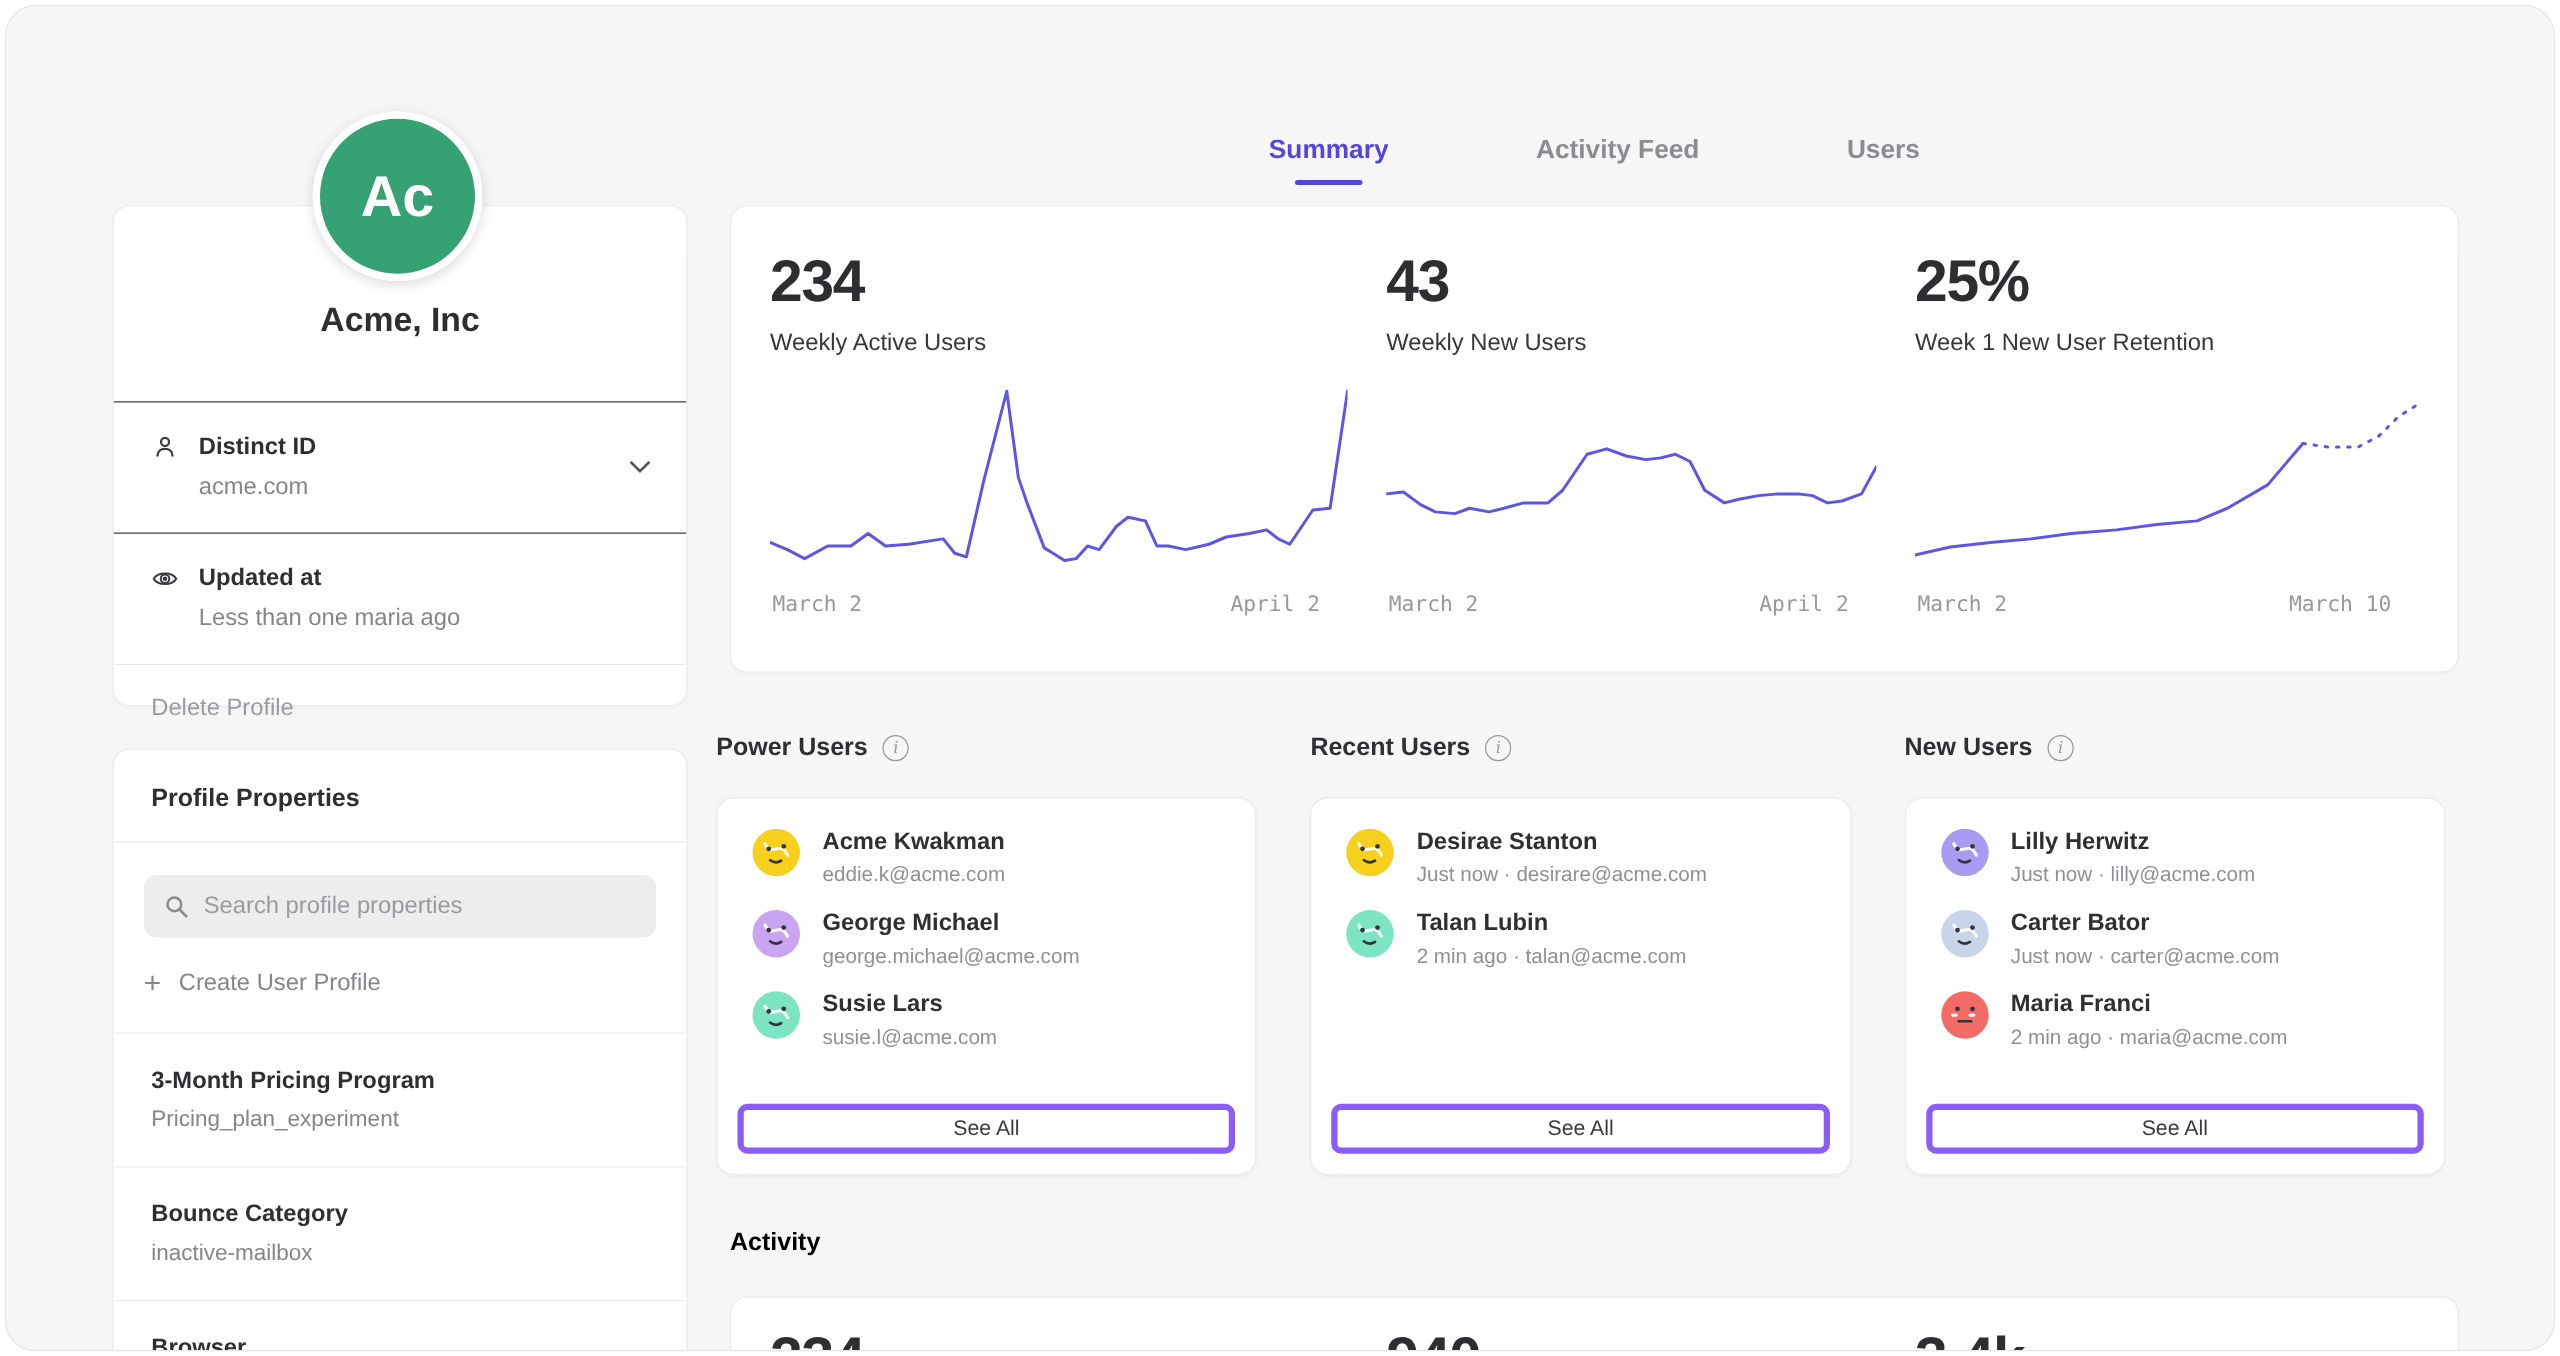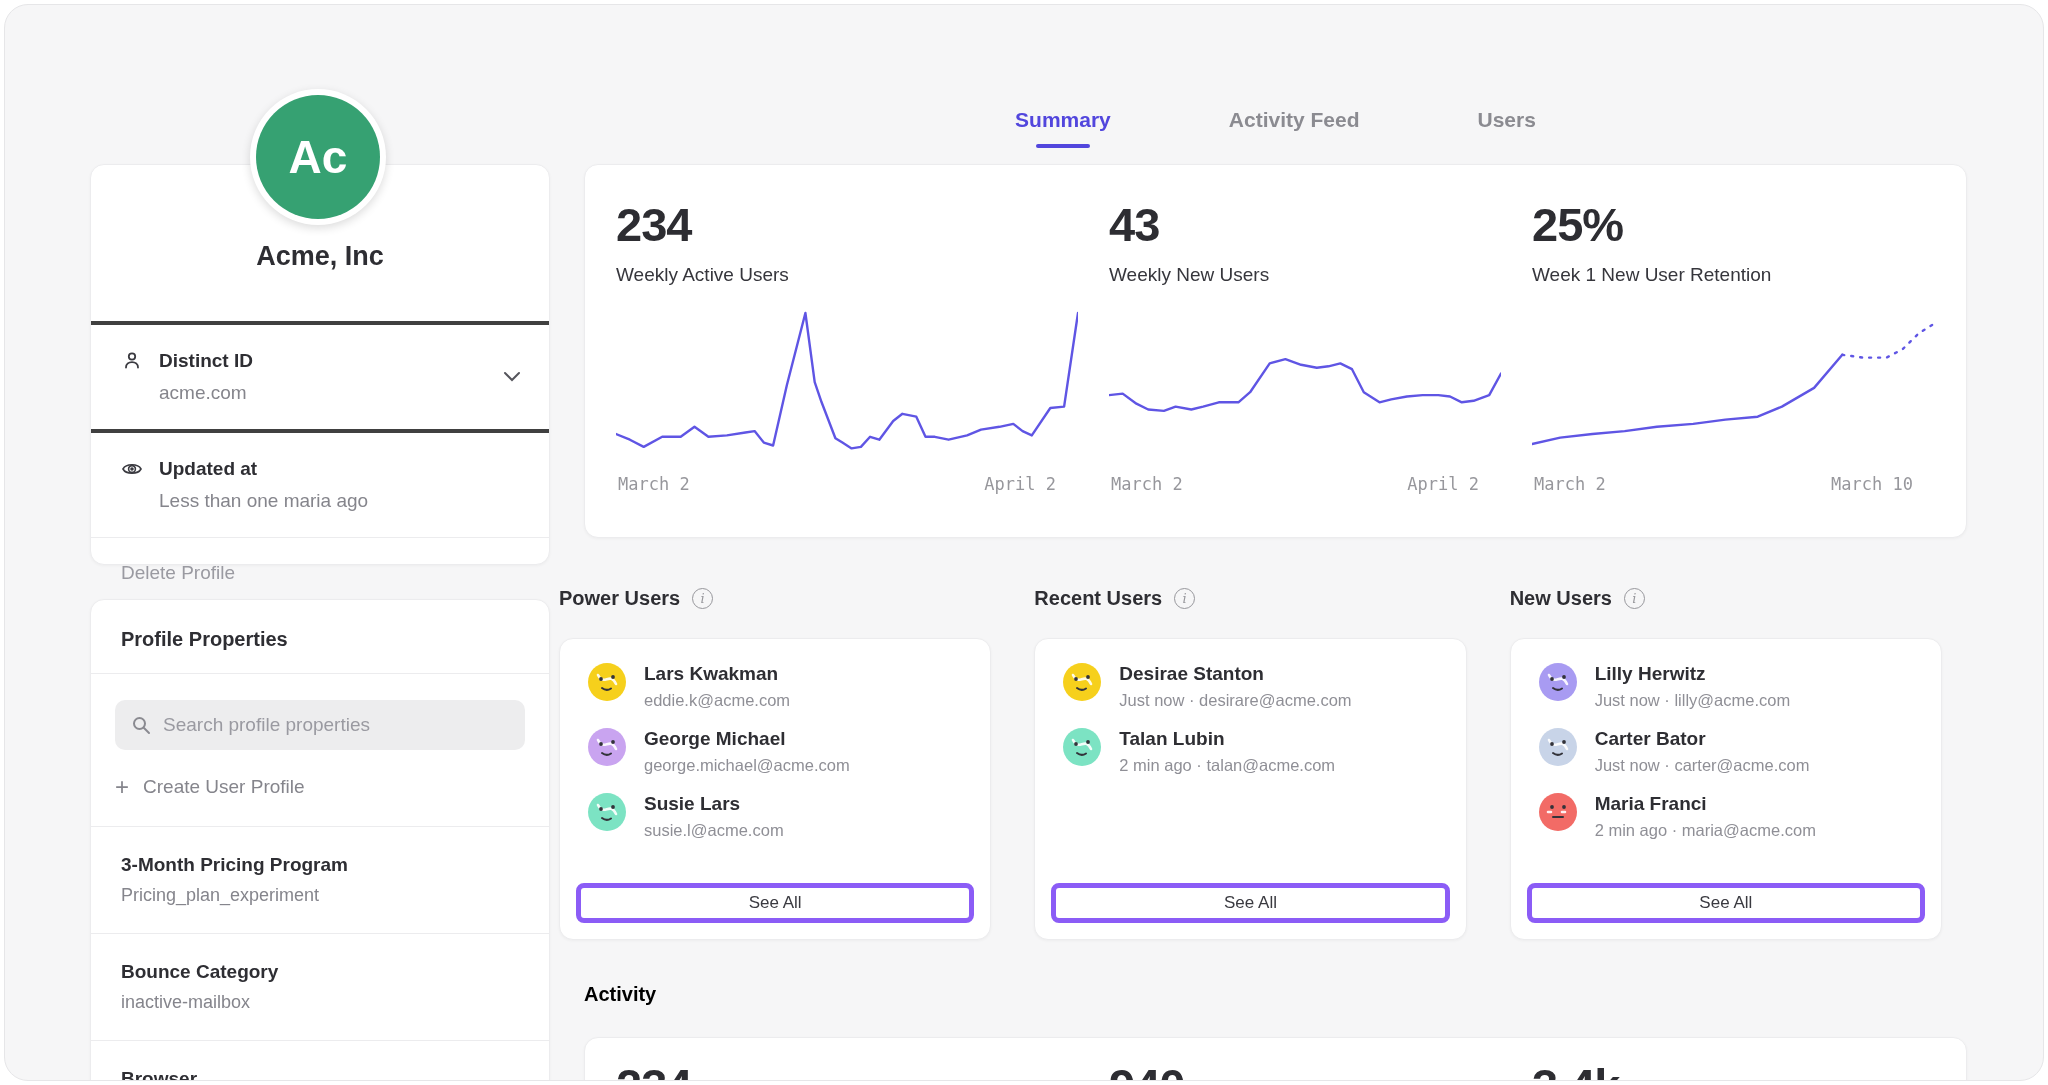--- a/index.html
+++ b/index.html
@@ -14,21 +14,21 @@
   .avatar-ring {
     position:absolute; left:245px; top:84px; width:136px; height:136px; border-radius:50%;
     background:#ffffff; box-shadow:0 3px 10px rgba(0,0,0,0.14); z-index:3;
     display:flex; align-items:center; justify-content:center;
   }
   .avatar-circle { width:124px; height:124px; border-radius:50%; display:flex; align-items:center; justify-content:center;
     color:#fff; font-size:46px; font-weight:bold; }
   .profile-card { position:absolute; left:85px; top:159px; width:460px; height:401px; z-index:2; }
   .company { text-align:center; margin-top:76px; font-size:27px; font-weight:bold; color:#2e2e33; }
   .pc-rows { position:absolute; left:0; right:0; top:156px; }
-  .pc-row { border-top:4px solid #404040; padding:25px 30px; position:relative; }
+  .pc-row { border-top:1px solid #404040; padding:25px 30px; position:relative; }
   .pc-label-line { display:flex; align-items:center; gap:16px; }
   .pc-icon { width:22px; height:22px; color:#3a3a40; flex:0 0 auto; }
   .pc-label { font-size:19px; font-weight:bold; color:#2e2e33; }
   .pc-value { margin:10px 0 0 38px; font-size:19px; color:#85858c; }
   .chevron { position:absolute; right:28px; top:50%; margin-top:-7px; width:18px; height:14px; color:#55555c; cursor:pointer; }
   .delete-row { border-top:1px solid #ececee; padding:24px 30px; font-size:19px; color:#9a9aa1; cursor:pointer; }
 
   .props-card { position:absolute; left:85px; top:594px; width:460px; height:620px; z-index:2; }
   .props-title { padding:28px 30px 22px; font-size:20px; font-weight:bold; color:#2e2e33; }
   .props-divider { border-top:1px solid #ececee; }
@@ -55,21 +55,21 @@
   .stats-card { position:absolute; left:579px; top:159px; width:1383px; height:374px;
     display:grid; grid-template-columns:462px 392px auto; gap:0 31px; padding:0 31px; }
   .stat { padding-top:32px; display:flex; flex-direction:column; }
   .stat-value { font-size:47px; font-weight:bold; color:#2d2d32; letter-spacing:-1px; }
   .stat-label { margin-top:12px; font-size:19px; color:#36363c; }
   .chart { margin-top:24px; height:150px; position:relative; }
   .ticks { margin-top:14px; display:flex; justify-content:space-between; padding:0 22px 0 2px;
     font-family:"DejaVu Sans Mono", monospace; font-size:17px; color:#97979c;gap:18px; }
 
   
-  .sections { position:absolute; left:554px; top:576px; width:1383px;
+  .sections { position:absolute; left:568px; top:576px; width:1383px;
     display:grid; grid-template-columns:repeat(3, 1fr); gap:0 43px; }
   .section-head { display:flex; align-items:center; gap:12px; height:34px; }
   .section-title { font-size:20px; font-weight:bold; color:#2e2e33; }
   .info-icon { width:21px; height:21px; border:1.5px solid #97979c; border-radius:50%;
     display:flex; align-items:center; justify-content:center; color:#97979c;
     font-family:"DejaVu Serif", serif; font-style:italic; font-size:13px; }
   .user-card { margin-top:23px; height:302px; position:relative; padding:24px 28px; }
   .user-row { display:flex; align-items:flex-start; gap:18px; margin-bottom:18px; }
   .u-avatar { width:38px; height:38px; border-radius:50%; flex:0 0 auto; position:relative; overflow:hidden; }
   .u-avatar svg { position:absolute; inset:0; width:100%; height:100%; }
@@ -208,21 +208,21 @@
         <div class="user-row">
           <div class="u-avatar" style="background-color: rgb(246, 208, 28);">
             <svg viewBox="0 0 38 38">
                 <path d="M10 12 C16 24, 22 8, 28 21" stroke="#ffffff" stroke-width="2.6" fill="none" stroke-linecap="round" opacity="0.9"></path>
                 <circle cx="13" cy="16" r="1.9" fill="#33333a"></circle>
                 <circle cx="25" cy="14" r="1.9" fill="#33333a"></circle>
                 <path d="M14 25 q4.5 3.5 9 .5" stroke="#33333a" stroke-width="2" fill="none" stroke-linecap="round"></path>
               </svg>
           </div>
           <div>
-            <div class="u-name">Lars Kwakman</div>
+            <div class="u-name">Acme Kwakman</div>
             <div class="u-meta">eddie.k@acme.com</div>
           </div>
         </div>
         <div class="user-row">
           <div class="u-avatar" style="background-color: rgb(201, 164, 240);">
             <svg viewBox="0 0 38 38">
                 <path d="M10 12 C16 24, 22 8, 28 21" stroke="#ffffff" stroke-width="2.6" fill="none" stroke-linecap="round" opacity="0.9"></path>
                 <circle cx="13" cy="16" r="1.9" fill="#33333a"></circle>
                 <circle cx="25" cy="14" r="1.9" fill="#33333a"></circle>
                 <path d="M14 25 q4.5 3.5 9 .5" stroke="#33333a" stroke-width="2" fill="none" stroke-linecap="round"></path>

